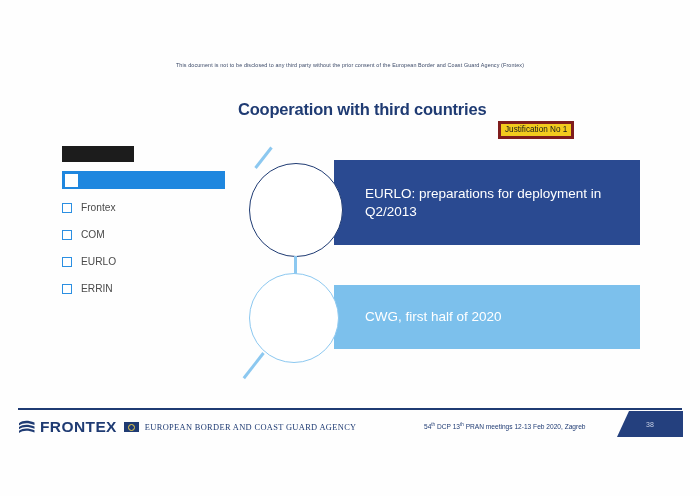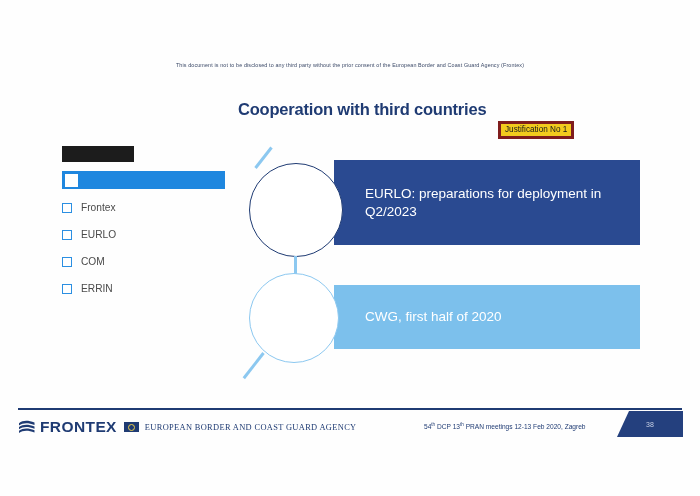--- a/index.html
+++ b/index.html
@@ -266,42 +266,42 @@
     </div>
 
     <div class="opt-row">
       <span class="cb"></span>
       <span class="lbl">Frontex</span>
     </div>
 
 
     <div class="opt-row">
       <span class="cb"></span>
+      <span class="lbl">COM</span>
+    </div>
+
+    <div class="opt-row">
+      <span class="cb"></span>
       <span class="lbl">EURLO</span>
     </div>
 
     <div class="opt-row">
       <span class="cb"></span>
-      <span class="lbl">COM</span>
-    </div>
-
-    <div class="opt-row">
-      <span class="cb"></span>
       <span class="lbl">ERRIN</span>
     </div>
 
 
   </div>
 
   <div id="graphic">
 
     <div class="connector" id="conn-diag-top"></div>
 
     <div class="bar" id="bar-top">
-      <div class="bar-text">EURLO: preparations for deployment in Q2/2023</div>
+      <div class="bar-text">EURLO: preparations for deployment in Q2/2013</div>
     </div>
 
     <div class="circle" id="circle-top"></div>
 
     <div class="connector" id="conn-vert"></div>
 
     <div class="bar" id="bar-bottom">
       <div class="bar-text">CWG, first half of 2020</div>
     </div>
 

